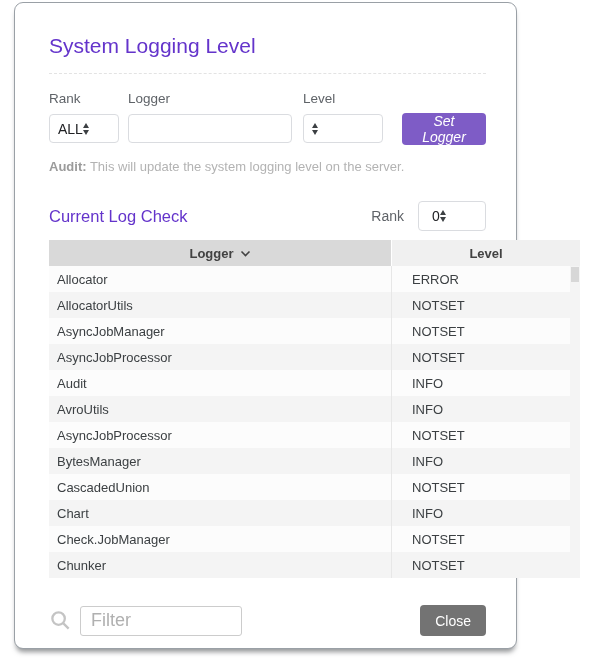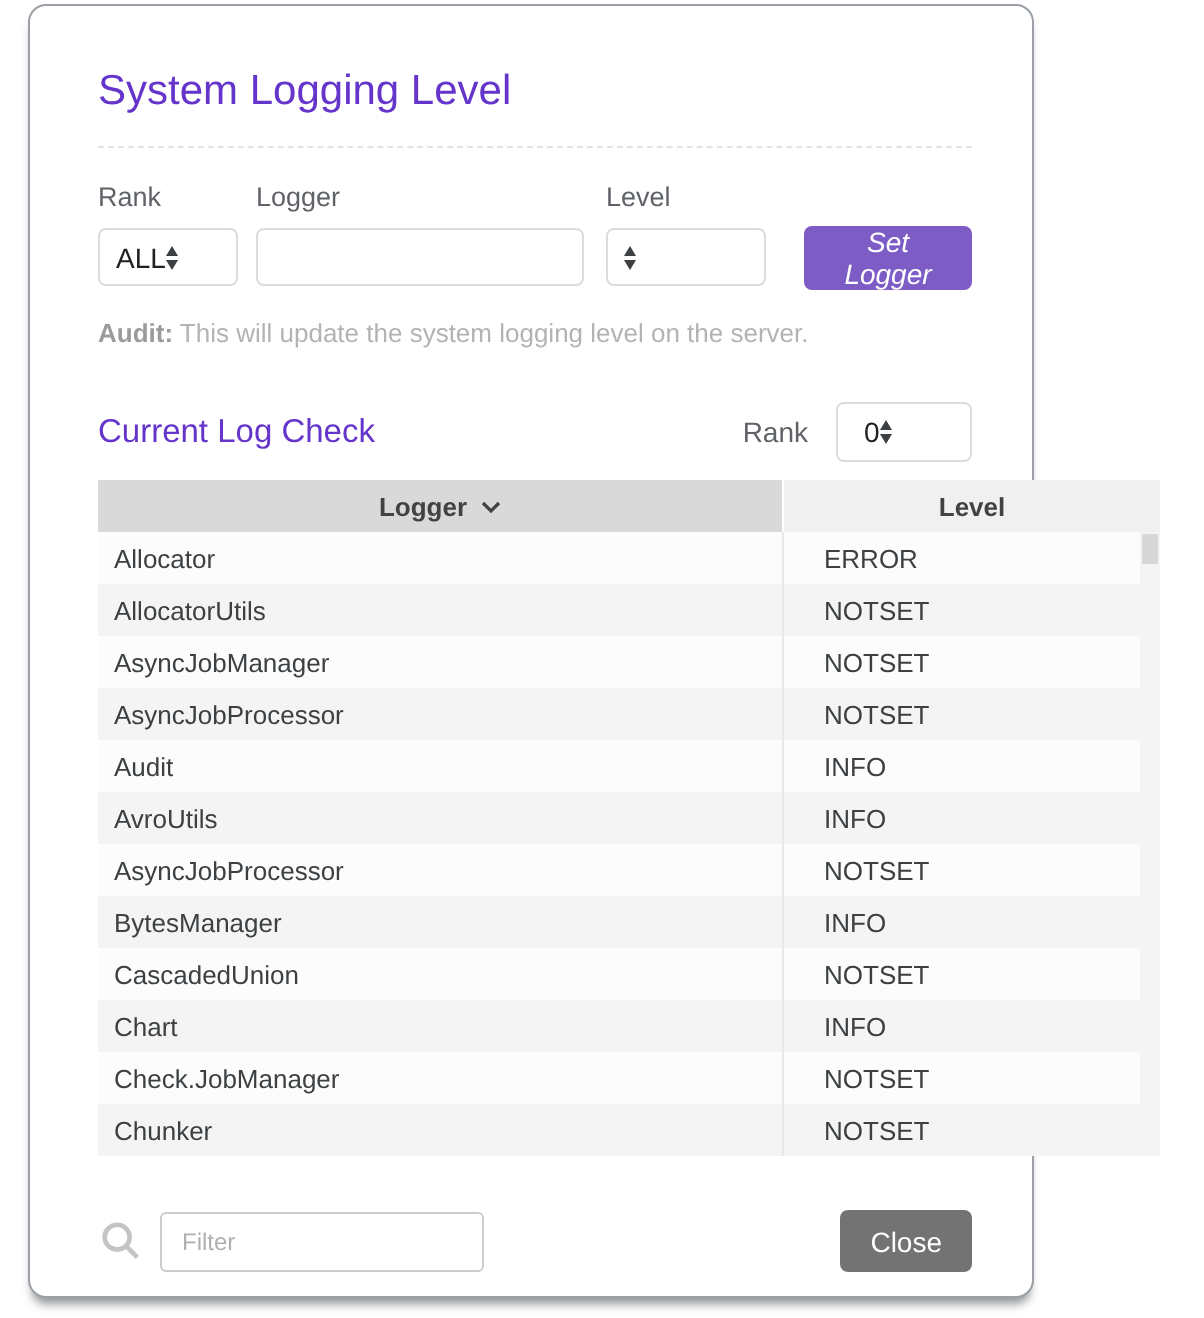--- a/index.html
+++ b/index.html
@@ -64,21 +64,21 @@
   .td { display:flex; align-items:center; height:100%; box-sizing:border-box; }
   .td-logger { width:342px; padding-left:8px; }
   .td-level { flex:1; padding-left:20px; border-left:1px solid #e7e7e7; }
   .scroll-track { position:absolute; top:0; right:0; width:10px; height:100%; background:#f4f4f4; }
   .scroll-thumb { position:absolute; top:1px; left:1px; width:8px; height:15px; background:#d7d7d7; }
 
   .footer-row { margin-top:27px; display:flex; align-items:center; }
   .search-icon { margin-right:8px; display:flex; align-items:center; }
   .filter-input {
     width:162px; height:30px; box-sizing:border-box; border:1px solid #cccccc;
-    border-radius:3px; padding:0 10px; font-size:12px; color:#202124; font-family:inherit;
+    border-radius:3px; padding:0 10px; font-size:18px; color:#202124; font-family:inherit;
   }
   .filter-input::placeholder { color:#b0b0b0; }
   .btn-close {
     margin-left:auto; height:31px; padding:0 15px;
     background:#737373; border:none; border-radius:4px;
     color:#ffffff; font-size:14px; font-family:inherit; cursor:pointer;
   }
 </style>
 </head>
 <body>

